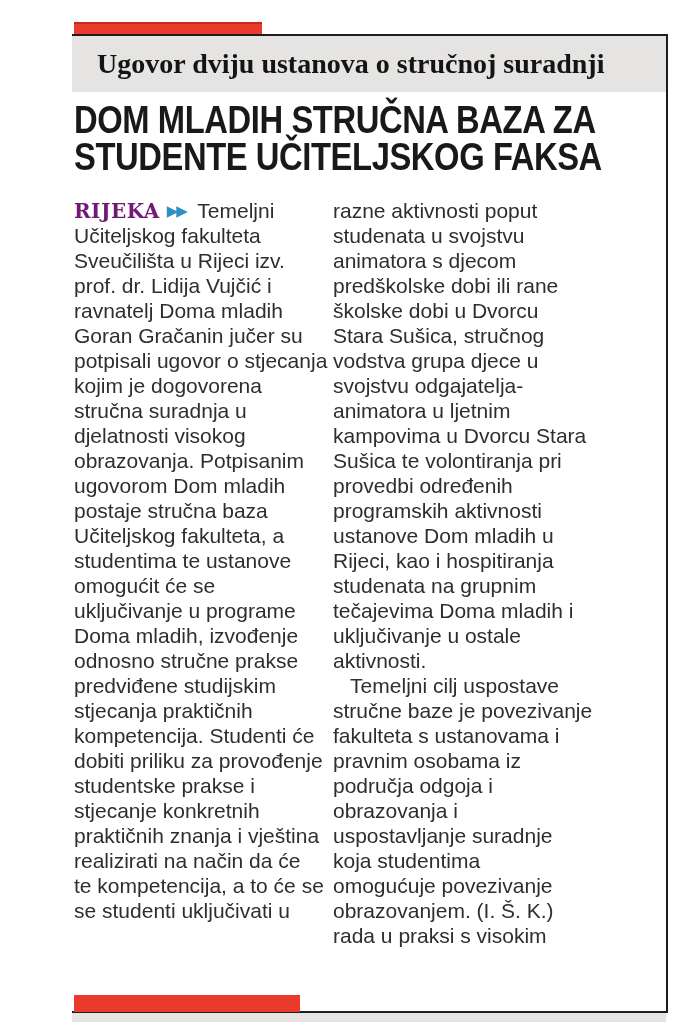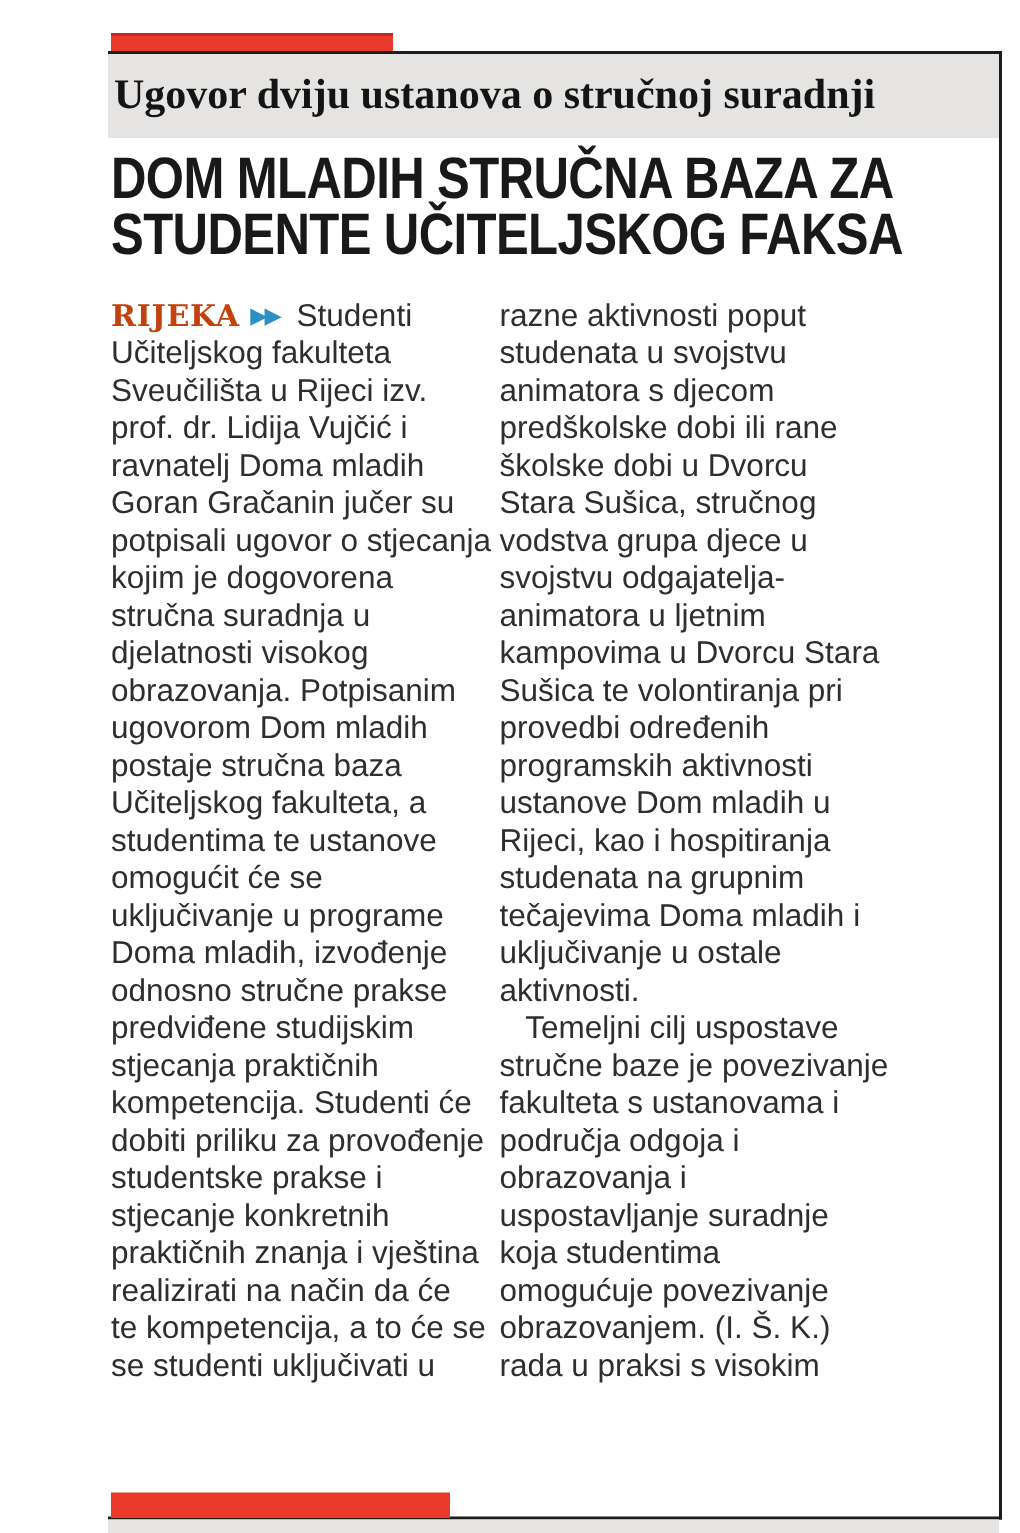--- a/index.html
+++ b/index.html
@@ -18,39 +18,39 @@
   .red-bar{position:absolute;background:#e93a2b;border-top:2px solid #c5281c;box-sizing:border-box;}
   .red-bar.top{left:74px;top:22px;width:188px;height:14px;}
   .red-bar.bottom{left:74px;top:995px;width:226px;height:17px;border-top:none;}
   .kicker-box{
     position:absolute;left:72px;top:36px;width:594px;height:56px;
     background:#e5e4e2;display:flex;align-items:center;
   }
   .kicker-text{
     font-family:"Liberation Serif","DejaVu Serif",serif;
     font-weight:bold;font-size:28px;color:#141414;
-    padding-left:4px;letter-spacing:0px;white-space:nowrap;
+    padding-left:25px;letter-spacing:0px;white-space:nowrap;
   }
   .headline{
     position:absolute;left:74px;top:101px;width:660px;
     font-weight:bold;font-size:39px;line-height:37px;color:#191919;
     letter-spacing:-0.5px;transform:scaleX(0.84);transform-origin:left top;
     white-space:nowrap;
   }
   .col{
     position:absolute;top:198px;width:262px;
     font-size:21px;color:#2e2e2e;
   }
   .col.left{left:74px;}
   .col.right{left:333px;}
   .body-line{height:25px;line-height:25px;white-space:pre;overflow:visible;}
   .lead-line{height:25px;line-height:25px;white-space:pre;}
   .dateline{
     font-family:"DejaVu Serif","Liberation Serif",serif;
-    font-weight:bold;font-size:20px;color:#c2410c;letter-spacing:0.5px;
+    font-weight:bold;font-size:20px;color:#701a75;letter-spacing:0.5px;
   }
   .marker{
     color:#2e8fc4;font-size:15px;letter-spacing:-2px;
     position:relative;top:-2px;padding:0 6px 0 7px;
     font-family:"DejaVu Sans",sans-serif;
   }
   .bottom-gray{
     position:absolute;left:72px;top:1013px;width:594px;height:9px;background:#e5e4e2;
   }
 </style>
@@ -64,21 +64,21 @@
 <div class="kicker-box">
   <div class="kicker-text">Ugovor dviju ustanova o stručnoj suradnji</div>
 </div>
 
 <div class="headline">
   <div>DOM MLADIH STRUČNA BAZA ZA</div>
   <div>STUDENTE UČITELJSKOG FAKSA</div>
 </div>
 
 <div class="col left">
-  <div class="lead-line"><span class="dateline">RIJEKA</span><span class="marker">▶▶</span><span> Studenti</span></div>
+  <div class="lead-line"><span class="dateline">RIJEKA</span><span class="marker">▶▶</span><span> Temeljni</span></div>
   <div>
       <div class="body-line">Učiteljskog fakulteta</div>
       <div class="body-line">Sveučilišta u Rijeci izv.</div>
       <div class="body-line">prof. dr. Lidija Vujčić i</div>
       <div class="body-line">ravnatelj Doma mladih</div>
       <div class="body-line">Goran Gračanin jučer su</div>
       <div class="body-line">potpisali ugovor o stjecanja</div>
       <div class="body-line">kojim je dogovorena</div>
       <div class="body-line">stručna suradnja u</div>
       <div class="body-line">djelatnosti visokog</div>
@@ -121,20 +121,21 @@
       <div class="body-line">programskih aktivnosti</div>
       <div class="body-line">ustanove Dom mladih u</div>
       <div class="body-line">Rijeci, kao i hospitiranja</div>
       <div class="body-line">studenata na grupnim</div>
       <div class="body-line">tečajevima Doma mladih i</div>
       <div class="body-line">uključivanje u ostale</div>
       <div class="body-line">aktivnosti.</div>
       <div class="body-line">   Temeljni cilj uspostave</div>
       <div class="body-line">stručne baze je povezivanje</div>
       <div class="body-line">fakulteta s ustanovama i</div>
+      <div class="body-line">pravnim osobama iz</div>
       <div class="body-line">područja odgoja i</div>
       <div class="body-line">obrazovanja i</div>
       <div class="body-line">uspostavljanje suradnje</div>
       <div class="body-line">koja studentima</div>
       <div class="body-line">omogućuje povezivanje</div>
       <div class="body-line">obrazovanjem. (I. Š. K.)</div>
       <div class="body-line">rada u praksi s visokim</div>
     </div>
 </div>
 

